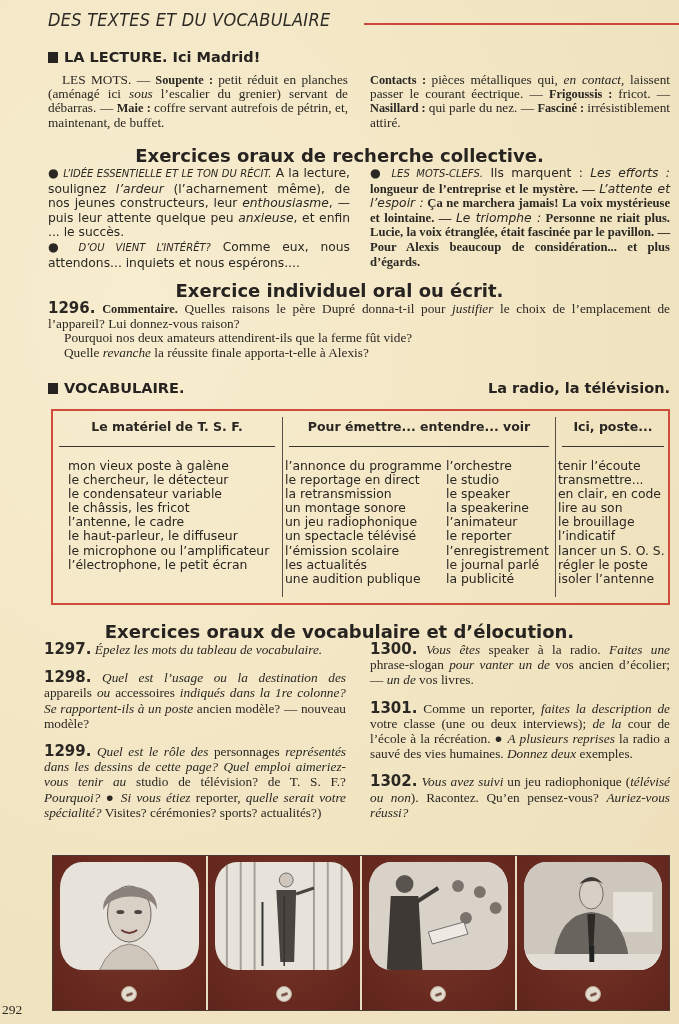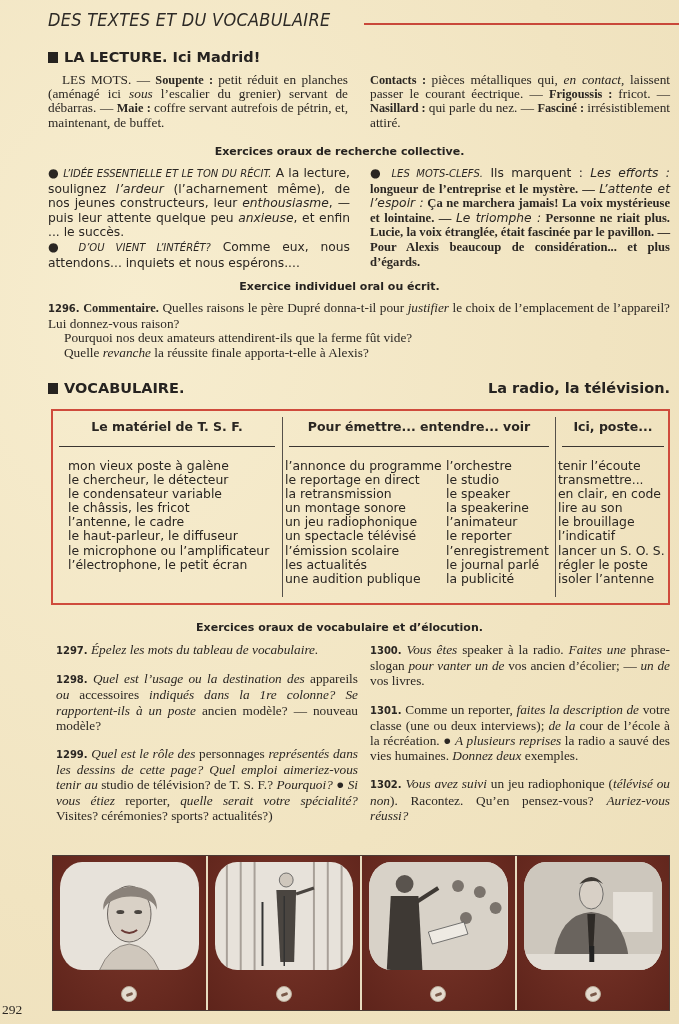--- a/index.html
+++ b/index.html
@@ -20,21 +20,21 @@
     transform: scaleX(0.95); transform-origin: left;
   }
   #header-rule { left: 364px; top: 23px; width: 315px; height: 2px; background: #c9483a; }
 
   .sec-h {
     font-family: "DejaVu Sans", sans-serif; font-weight: bold; font-size: 14.5px; color: #262320;
   }
   .sec-h .sq { display:inline-block; width: 10px; height: 11px; background:#262320; margin-right: 6px; vertical-align: -1px; }
 
   .sub-h {
-    font-family: "DejaVu Sans", sans-serif; font-weight: bold; font-size: 11px; text-align: center; color: #262320;
+    font-family: "DejaVu Sans", sans-serif; font-weight: bold; font-size: 18px; text-align: center; color: #262320;
   }
 
   .col { font-family: "Liberation Serif", serif; font-size: 13.3px; line-height: 14.2px; text-align: justify; color: #2b2723; }
   .col b { font-weight: bold; font-size: 12.3px; }
   .col i { font-style: italic; }
   .colsans { font-family: "DejaVu Sans", sans-serif; font-size: 12.3px; line-height: 14.6px; text-align: justify; color: #2b2723; }
   .colsans .sc { font-size: 10px; font-style: italic; }
   .colsans i { font-style: italic; }
   .colsans .ser { font-family: "Liberation Serif", serif; font-weight: bold; font-size: 12.6px; }
 
@@ -46,21 +46,21 @@
   .vt-col { position: absolute; top: 0; bottom: 16px; }
   .vt-head {
     font-family: "DejaVu Sans", sans-serif; font-weight: bold; font-size: 12.5px; text-align: center;
     padding-top: 8px; height: 36px; border-bottom: 1.5px solid #3a3530; margin: 0 6px;
   }
   .vt-list { font-family: "DejaVu Sans", sans-serif; font-size: 12.4px; line-height: 14.1px; padding-top: 12px; white-space: nowrap; color: #2a2622; }
   .vt-divider { position: absolute; top: 6px; bottom: 6px; width: 1px; background: #55504a; }
 
   
   .ex { font-family: "Liberation Serif", serif; font-size: 13.3px; line-height: 15.2px; text-align: justify; color: #2b2723; }
-  .ex .num { font-family: "DejaVu Sans", sans-serif; font-weight: bold; font-size: 10px; }
+  .ex .num { font-family: "DejaVu Sans", sans-serif; font-weight: bold; font-size: 15px; }
   .ex i { font-style: italic; }
 
   
   #tv-strip {
     left: 52px; top: 855px; width: 618px; height: 156px; border: 1.5px solid #4a3a34; background: #6b2c22;
     display: flex;
   }
   .tv {
     flex: 1; position: relative; background: #6e2d23; border-right: 2px solid #e8dcc0;
     background-image: radial-gradient(ellipse at 50% 40%, #7a3529 0%, #5e241b 100%);
@@ -159,21 +159,21 @@
         <div>le brouillage</div>
         <div>l’indicatif</div>
         <div>lancer un S. O. S.</div>
         <div>régler le poste</div>
         <div>isoler l’antenne</div>
       </div>
   </div>
 </div>
 
 <div class="abs sub-h" style="left:0; width:679px; top:621px;">Exercices oraux de vocabulaire et d’élocution.</div>
-<div class="abs" style="left:56px; top:642px; width:302px;">
+<div class="abs" style="left:44px; top:642px; width:302px;">
     <div class="ex" style="margin-bottom: 13px;"><span class="num">1297.</span><i> Épelez les mots du tableau de vocabulaire.</i></div>
     <div class="ex" style="margin-bottom: 13px;"><span class="num">1298.</span><i> Quel est l’usage ou la destination des </i><span>appareils </span><i>ou</i><span> accessoires </span><i>indiqués dans la 1re colonne? Se rapportent-ils à un poste</i><span> ancien modèle? — nouveau modèle?</span></div>
     <div class="ex" style="margin-bottom: 13px;"><span class="num">1299.</span><i> Quel est le rôle des </i><span>personnages </span><i>repré­sentés dans les dessins de cette page? Quel emploi aimeriez-vous tenir au</i><span> studio de télé­vision? de T. S. F.? </span><i>Pourquoi? ● Si vous étiez</i><span> reporter, </span><i>quelle serait votre spécialité?</i><span> Visites? cérémonies? sports? actualités?)</span></div>
   </div>
 <div class="abs" style="left:370px; top:642px; width:300px;">
     <div class="ex" style="margin-bottom: 13px;"><span class="num">1300.</span><i> Vous êtes</i><span> speaker à la radio. </span><i>Faites une</i><span> phrase-slogan </span><i>pour vanter un de</i><span> vos ancien d’écolier; — </span><i>un de</i><span> vos livres.</span></div>
     <div class="ex" style="margin-bottom: 13px;"><span class="num">1301.</span><span> Comme un reporter, </span><i>faites la descrip­tion de</i><span> votre classe (une ou deux interviews); </span><i>de la</i><span> cour de l’école à la récréation. ● </span><i>A plu­sieurs reprises</i><span> la radio a sauvé des vies humaines. </span><i>Donnez deux</i><span> exemples.</span></div>
     <div class="ex" style="margin-bottom: 13px;"><span class="num">1302.</span><i> Vous avez suivi</i><span> un jeu radiophonique (</span><i>télévisé ou non</i><span>). Racontez. Qu’en pensez-vous? </span><i>Auriez-vous réussi?</i></div>
   </div>
 

